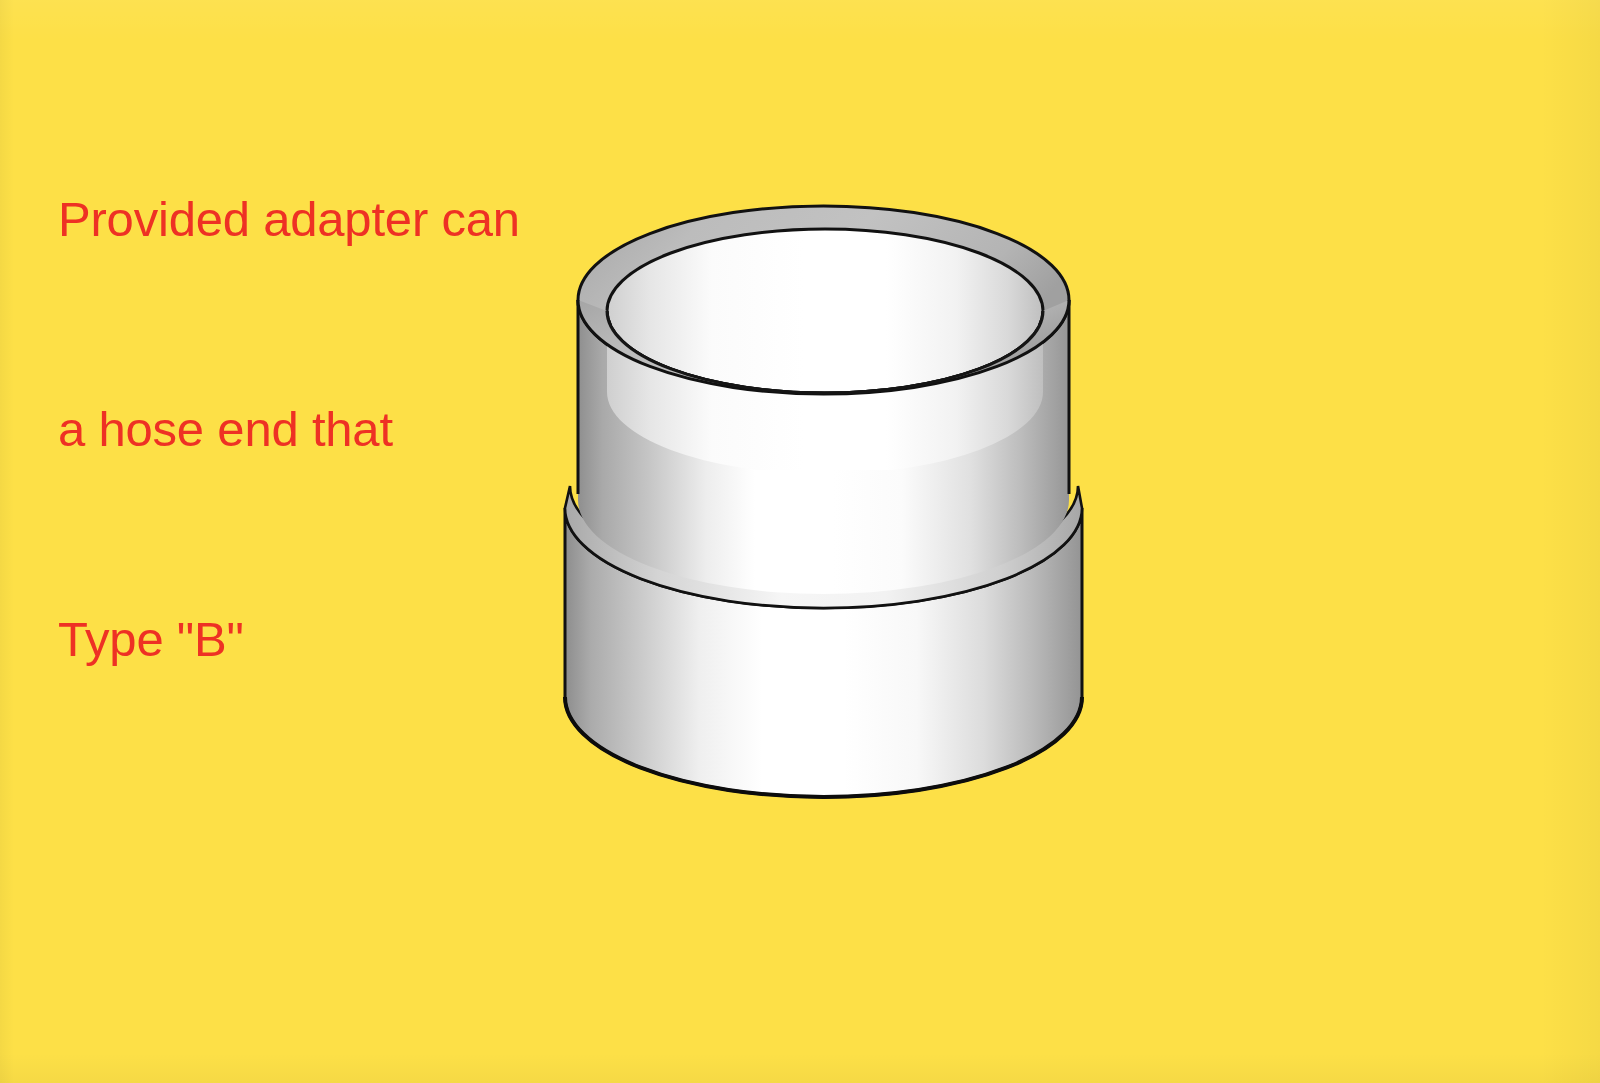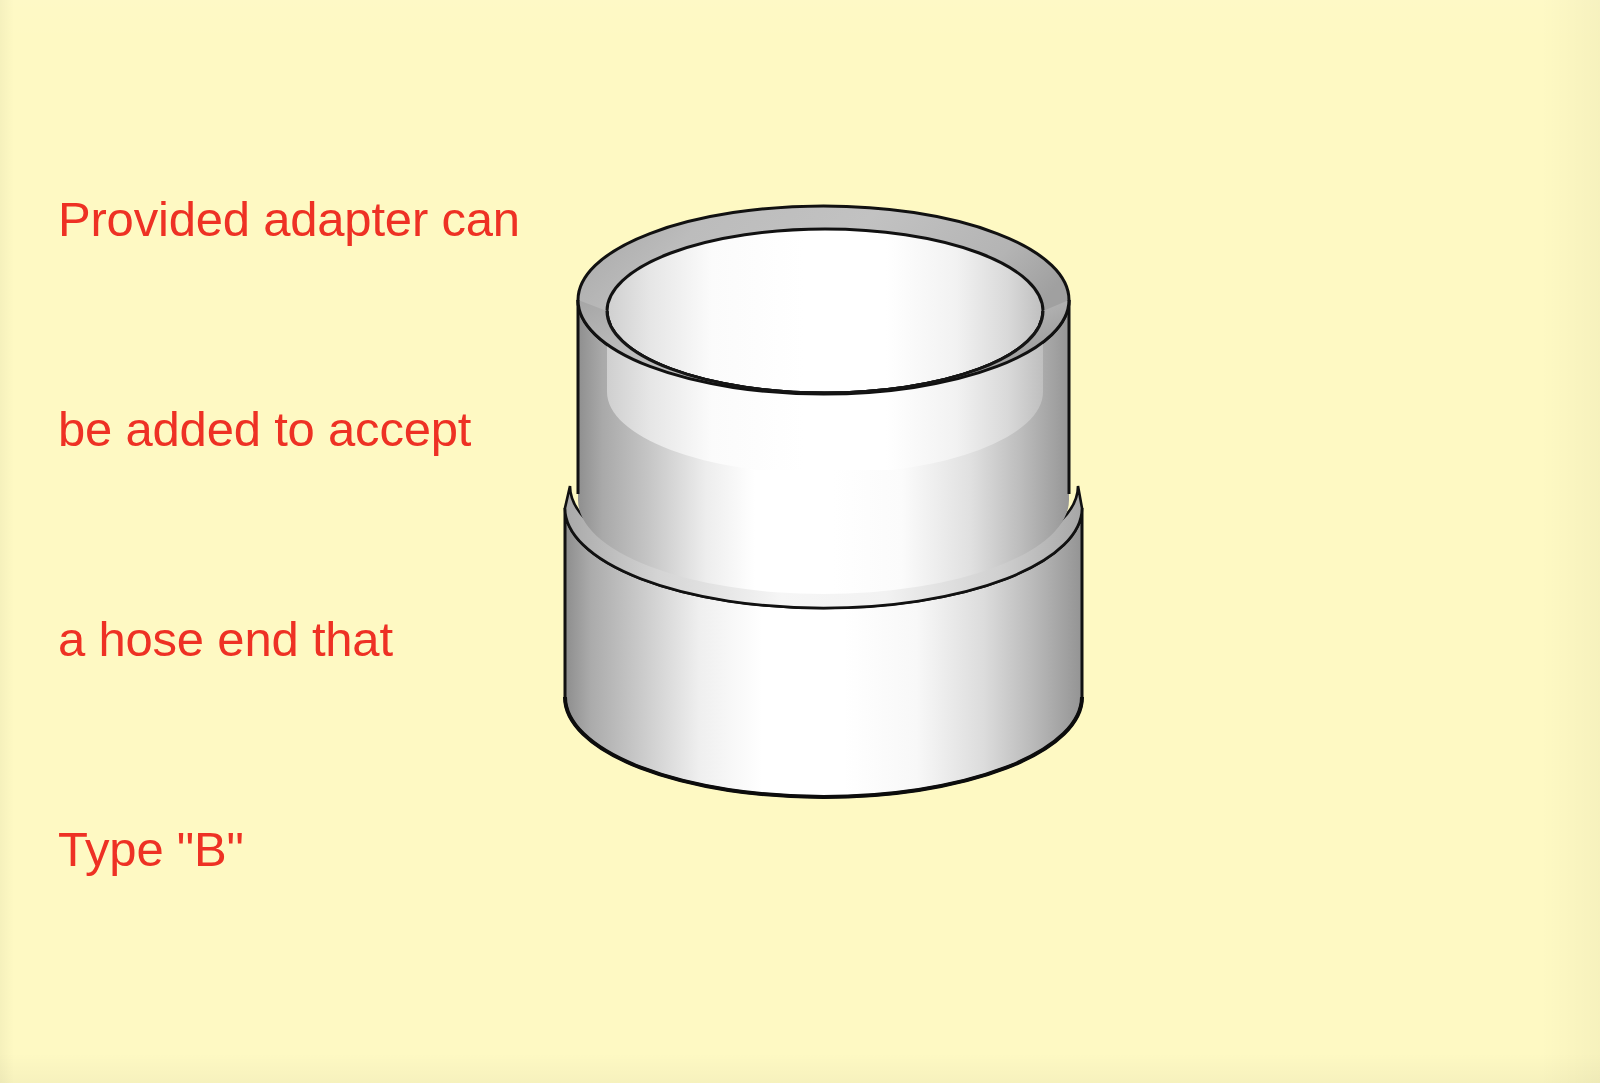--- a/index.html
+++ b/index.html
@@ -58,21 +58,21 @@
     left: 0;
     top: 0;
     width: 1600px;
     height: 1083px;
     z-index: 2;
   }
 </style>
 </head>
 <body>
 
-<div id="stage" style="background: #fef9c3;">
+<div id="stage" style="background: #fde047;">
 
   <svg id="part-svg" viewBox="0 0 1600 1083" xmlns="http://www.w3.org/2000/svg">
     <defs>
 
       <linearGradient id="gBarrel" x1="0" y1="0" x2="1" y2="0">
         <stop offset="0.00" stop-color="#8f8f8f"></stop>
         <stop offset="0.05" stop-color="#a9a9a9"></stop>
         <stop offset="0.14" stop-color="#c4c4c4"></stop>
         <stop offset="0.26" stop-color="#ededed"></stop>
         <stop offset="0.36" stop-color="#ffffff"></stop>
@@ -200,18 +200,17 @@
                L 1043,311
                A 218,82 0 0 1 607,311
                Z" fill="url(#gRim)" stroke="none"></path>
       <path d="M 578,300 A 245.5,94 0 0 0 1069,300" fill="none" stroke="#111111" stroke-width="3"></path>
       <path d="M 607,311 A 218,82 0 0 0 1043,311" fill="none" stroke="#151515" stroke-width="3"></path>
     </g>
   </svg>
 
   <div id="annotation" style="color: rgb(238, 49, 36); font-size: 49px;">
     <span class="ann-line">Provided adapter can</span>
-    <span class="ann-line">be added to accept</span>
     <span class="ann-line">a hose end that</span>
     <span class="ann-line">Type "B"</span>
   </div>
 
 </div>
 
 </body></html>

